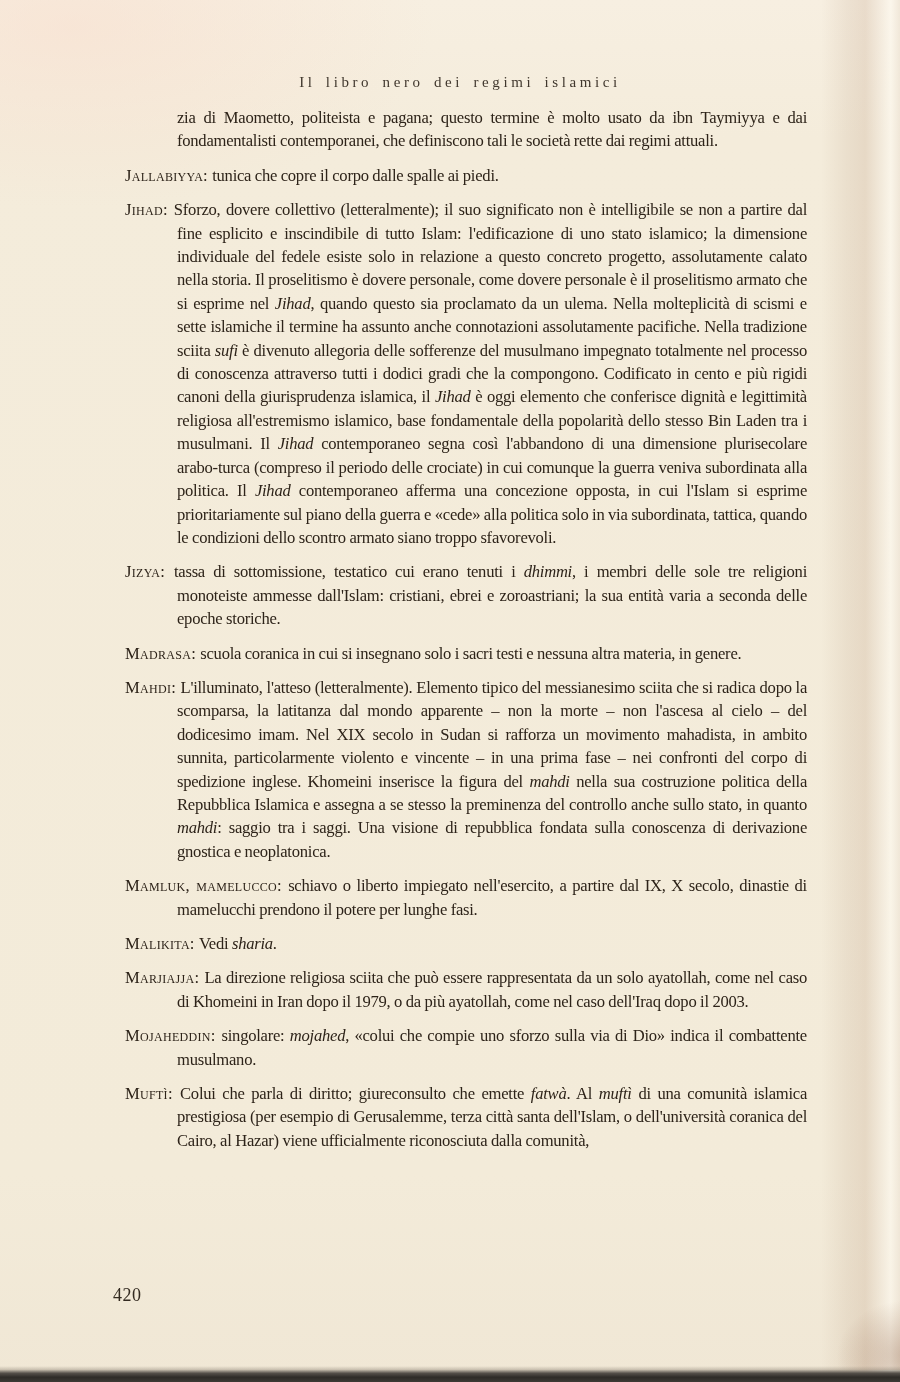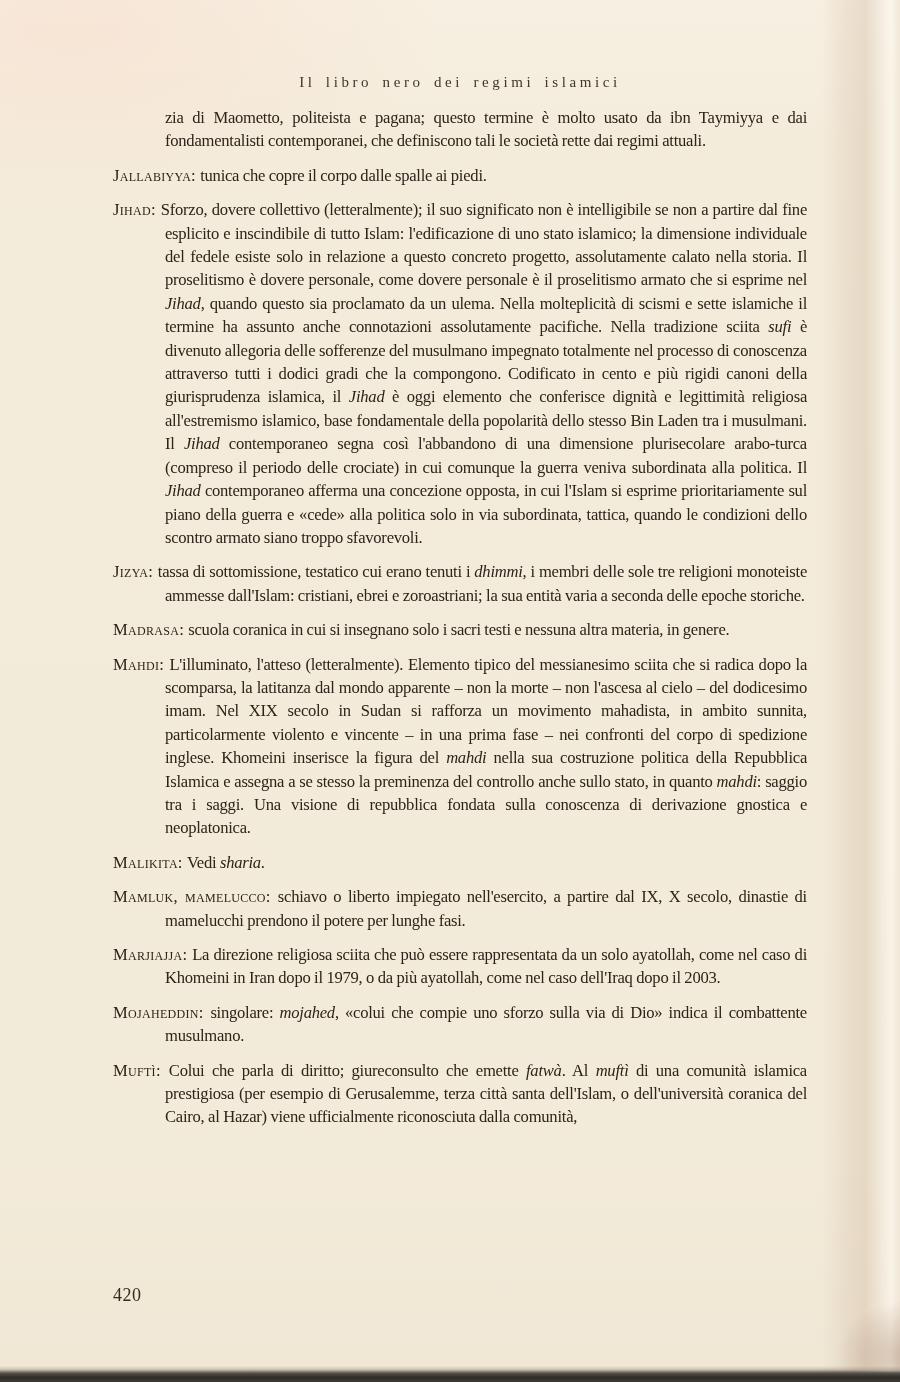--- a/index.html
+++ b/index.html
@@ -45,21 +45,21 @@
     font-size: 15px; letter-spacing: 3.6px; word-spacing: 3px;
     color: #40372d;
   }
   .content {
     position: absolute; left: 113px; top: 106px; width: 694px;
     font-size: 16.6px; line-height: 23.4px;
     letter-spacing: -0.25px; word-spacing: -0.3px;
     text-align: justify;
     color: #2d2319;
   }
-  .para { margin: 0 0 11px 0; }
+  .para { margin: 0 0 11px 12px; }
   .entry { padding-left: 52px; text-indent: -52px; }
   .continuation { padding-left: 52px; text-indent: 0; }
   .term { font-variant: small-caps; letter-spacing: 0.3px; }
   .it { font-style: italic; }
   .page-number {
     position: absolute; left: 113px; top: 1285px;
     font-size: 18px; color: #332a20; letter-spacing: 0.5px; text-align: center;
   }
 </style>
 </head>
@@ -67,22 +67,22 @@
 
 <div class="page">
   <div class="running-head">Il libro nero dei regimi islamici</div>
   <div class="content">
       <p class="para continuation"><span class="rm">zia di Maometto, politeista e pagana; questo termine è molto usato da ibn Taymiyya e dai fondamentalisti contemporanei, che definiscono tali le società rette dai regimi attuali.</span></p>
       <p class="para entry"><span class="term">Jallabiyya: </span><span class="rm">tunica che copre il corpo dalle spalle ai piedi.</span></p>
       <p class="para entry"><span class="term">Jihad: </span><span class="rm">Sforzo, dovere collettivo (letteralmente); il suo significato non è intelligibile se non a partire dal fine esplicito e inscindibile di tutto Islam: l'edificazione di uno stato islamico; la dimensione individuale del fedele esiste solo in relazione a questo concreto progetto, assolutamente calato nella storia. Il proselitismo è dovere personale, come dovere personale è il proselitismo armato che si esprime nel </span><span class="it">Jihad</span><span class="rm">, quando questo sia proclamato da un ulema. Nella molteplicità di scismi e sette islamiche il termine ha assunto anche connotazioni assolutamente pacifiche. Nella tradizione sciita </span><span class="it">sufi</span><span class="rm"> è divenuto allegoria delle sofferenze del musulmano impegnato totalmente nel processo di conoscenza attraverso tutti i dodici gradi che la compongono. Codificato in cento e più rigidi canoni della giurisprudenza islamica, il </span><span class="it">Jihad</span><span class="rm"> è oggi elemento che conferisce dignità e legittimità religiosa all'estremismo islamico, base fondamentale della popolarità dello stesso Bin Laden tra i musulmani. Il </span><span class="it">Jihad</span><span class="rm"> contemporaneo segna così l'abbandono di una dimensione plurisecolare arabo-turca (compreso il periodo delle crociate) in cui comunque la guerra veniva subordinata alla politica. Il </span><span class="it">Jihad</span><span class="rm"> contemporaneo afferma una concezione opposta, in cui l'Islam si esprime prioritariamente sul piano della guerra e «cede» alla politica solo in via subordinata, tattica, quando le condizioni dello scontro armato siano troppo sfavorevoli.</span></p>
       <p class="para entry"><span class="term">Jizya: </span><span class="rm">tassa di sottomissione, testatico cui erano tenuti i </span><span class="it">dhimmi</span><span class="rm">, i membri delle sole tre religioni monoteiste ammesse dall'Islam: cristiani, ebrei e zoroastriani; la sua entità varia a seconda delle epoche storiche.</span></p>
       <p class="para entry"><span class="term">Madrasa: </span><span class="rm">scuola coranica in cui si insegnano solo i sacri testi e nessuna altra materia, in genere.</span></p>
       <p class="para entry"><span class="term">Mahdi: </span><span class="rm">L'illuminato, l'atteso (letteralmente). Elemento tipico del messianesimo sciita che si radica dopo la scomparsa, la latitanza dal mondo apparente – non la morte – non l'ascesa al cielo – del dodicesimo imam. Nel XIX secolo in Sudan si rafforza un movimento mahadista, in ambito sunnita, particolarmente violento e vincente – in una prima fase – nei confronti del corpo di spedizione inglese. Khomeini inserisce la figura del </span><span class="it">mahdi</span><span class="rm"> nella sua costruzione politica della Repubblica Islamica e assegna a se stesso la preminenza del controllo anche sullo stato, in quanto </span><span class="it">mahdi</span><span class="rm">: saggio tra i saggi. Una visione di repubblica fondata sulla conoscenza di derivazione gnostica e neoplatonica.</span></p>
+      <p class="para entry"><span class="term">Mamluk, mamelucco: </span><span class="rm">schiavo o liberto impiegato nell'esercito, a partire dal IX, X secolo, dinastie di mamelucchi prendono il potere per lunghe fasi.</span></p>
       <p class="para entry"><span class="term">Malikita: </span><span class="rm">Vedi </span><span class="it">sharia</span><span class="rm">.</span></p>
-      <p class="para entry"><span class="term">Mamluk, mamelucco: </span><span class="rm">schiavo o liberto impiegato nell'esercito, a partire dal IX, X secolo, dinastie di mamelucchi prendono il potere per lunghe fasi.</span></p>
       <p class="para entry"><span class="term">Marjiajja: </span><span class="rm">La direzione religiosa sciita che può essere rappresentata da un solo ayatollah, come nel caso di Khomeini in Iran dopo il 1979, o da più ayatollah, come nel caso dell'Iraq dopo il 2003.</span></p>
       <p class="para entry"><span class="term">Mojaheddin: </span><span class="rm">singolare: </span><span class="it">mojahed</span><span class="rm">, «colui che compie uno sforzo sulla via di Dio» indica il combattente musulmano.</span></p>
       <p class="para entry"><span class="term">Muftì: </span><span class="rm">Colui che parla di diritto; giureconsulto che emette </span><span class="it">fatwà</span><span class="rm">. Al </span><span class="it">muftì</span><span class="rm"> di una comunità islamica prestigiosa (per esempio di Gerusalemme, terza città santa dell'Islam, o dell'università coranica del Cairo, al Hazar) viene ufficialmente riconosciuta dalla comunità,</span></p>
     </div>
   <div class="page-number">420</div>
   <div class="right-edge"></div>
   <div class="bottom-right-smudge"></div>
   <div class="bottom-edge"></div>
 </div>
 

